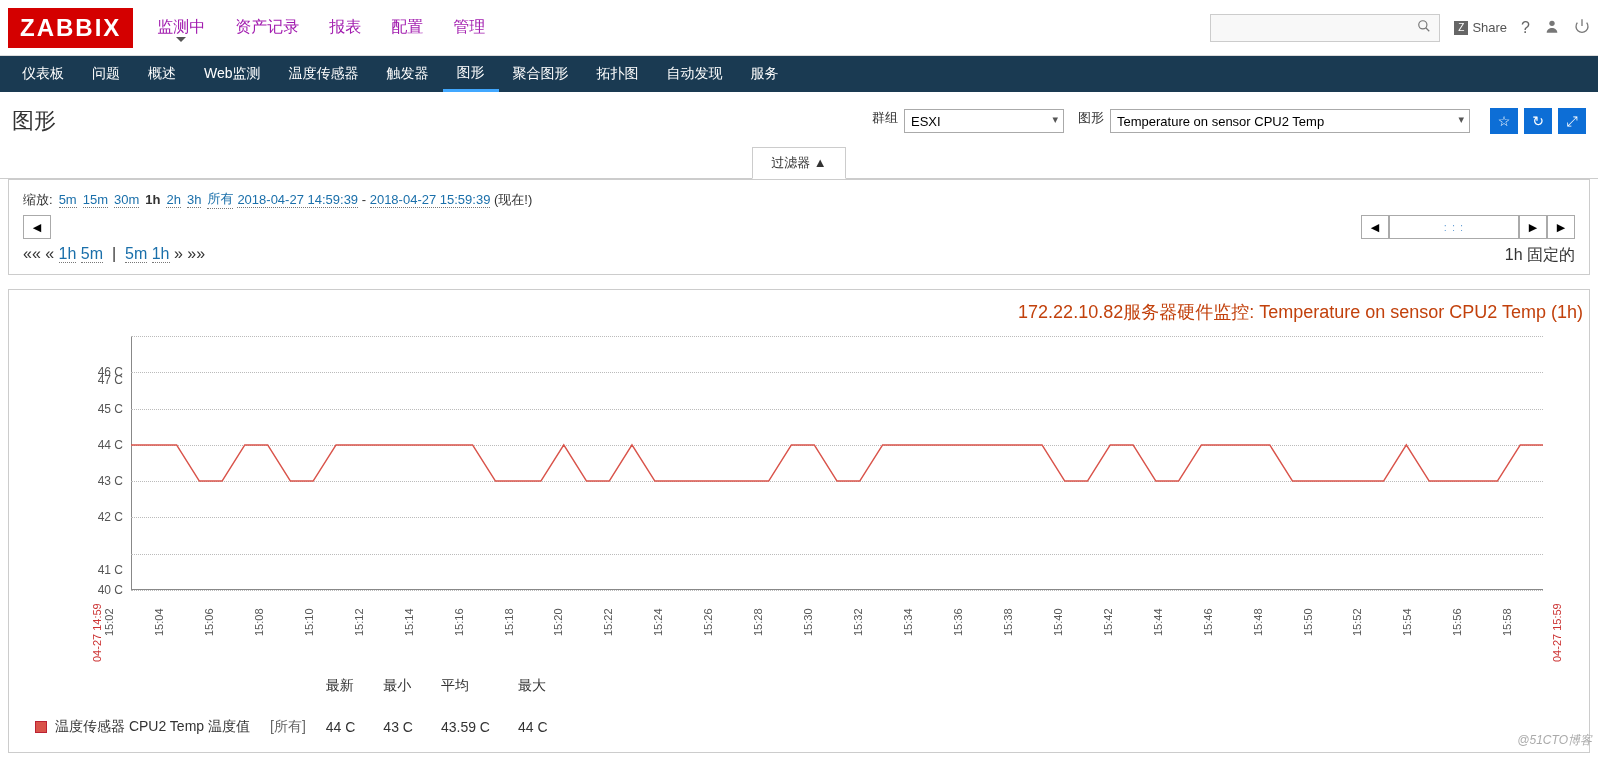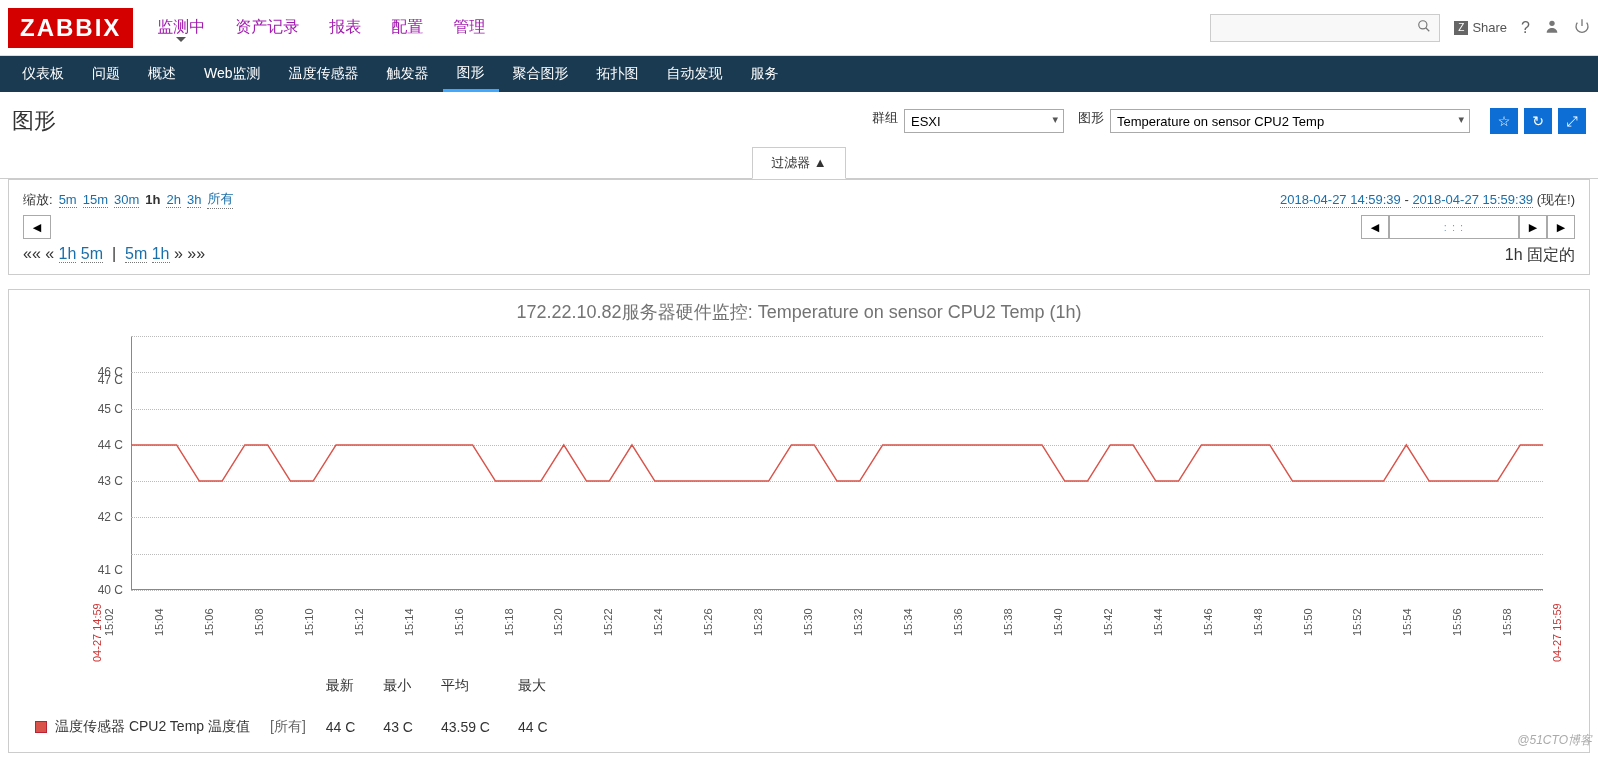--- a/index.html
+++ b/index.html
@@ -24,35 +24,35 @@
 .sel-group { display:flex; align-items:flex-start; gap:6px;}
 .sel-group label { font-size:13px; color:#333;}
 .sel { border:1px solid #aaa; background:#fff; height:24px; font-size:13px; padding:0 18px 0 6px; appearance:none; position:relative; min-width:160px; cursor:pointer;}
 .sel-wrap { position:relative; display:inline-block;}
 .sel-wrap::after { content:'▾'; position:absolute; right:6px; top:4px; font-size:11px; color:#555; pointer-events:none;}
 .hdr-btns { display:flex; gap:6px; margin-left:6px;}
 .hdr-btns button { width:28px; height:26px; background:#0d6ed6; color:#fff; border:none; cursor:pointer; font-size:14px; display:flex; align-items:center; justify-content:center;}
 .filter-tab { display:flex; justify-content:center; border-bottom:1px solid #ccc; position:relative;}
 .filter-tab span { border:1px solid #ccc; border-bottom:1px solid #fff; background:#fff; padding:6px 18px; position:relative; top:1px; cursor:pointer;}
 .filter-body { border:1px solid #ccc; margin:0 8px 0 8px; padding:10px 14px 8px; background:#fff; position:relative;}
-.zoomrow { display:flex; align-items:center; gap:4px; justify-content:space-between;}
+.zoomrow { display:flex; align-items:center; gap:4px; }
 .zoomleft { display:flex; align-items:center; gap:6px; font-size:13px;}
 .zoomleft a { color:#1a6faa; text-decoration:none; border-bottom:1px dotted #777; cursor:pointer;}
 .zoomleft a.cur { color:#333; font-weight:bold; border:none;}
 .daterange { font-size:13px; color:#333;}
 .daterange a { color:#1a6faa; text-decoration:none; border-bottom:1px dotted #777;}
 .sliderrow { display:flex; align-items:stretch; margin-top:6px; gap:0;}
 .navbtn { width:28px; height:24px; border:1px solid #aaa; background:#fff; cursor:pointer; display:flex; align-items:center; justify-content:center; font-size:11px;}
 .sliderbar { flex:1; }
 .rightslider { display:flex;}
 .rslide-track { width:130px; border:1px solid #aaa; display:flex; align-items:center; justify-content:center; color:#6aa2d6; font-size:11px; letter-spacing:1px;}
 .quickrow { display:flex; justify-content:space-between; margin-top:6px; font-size:16px;}
 .quickrow a { color:#1a6faa; text-decoration:none; border-bottom:1px dotted #777;}
 .chartwrap { border:1px solid #ccc; margin:14px 8px 4px; padding:10px 6px 10px 6px; background:#fff;}
-.chart-title { text-align:center; font-size:18px; color:#737373; font-weight:400; margin-bottom:6px;}
+.chart-title { text-align:right; font-size:18px; color:#c2410c; font-weight:400; margin-bottom:6px;}
 .plot { position:relative; height:260px; margin:0 30px 0 60px;}
 .plot-border { position:absolute; left:56px; right:10px; top:6px; bottom:0; border-left:1px solid #888; border-bottom:1px solid #888;}
 .ytick { position:absolute; left:0; width:48px; text-align:right; font-size:12px; color:#555; transform:translateY(-50%);}
 .grid-h { position:absolute; left:56px; right:10px; border-top:1px dotted #bbb;}
 svg.line { position:absolute; left:56px; right:10px; top:6px; bottom:0; width:calc(100% - 66px); height:calc(100% - 6px);}
 .xaxis { display:flex; margin:4px 30px 0 116px;}
 .xtick { flex:1; text-align:center; font-size:11px; color:#555; writing-mode:vertical-rl; transform:rotate(180deg); height:56px;}
 .xend { font-size:11px; color:#c33; writing-mode:vertical-rl; transform:rotate(180deg); height:72px;}
 .legend { display:flex; align-items:flex-end; gap:20px; margin:14px 0 6px 20px; font-size:14px; color:#333;}
 .legend .sw { width:12px; height:12px; background:#d9534a; display:inline-block; margin-right:8px; border:1px solid #b23;}

